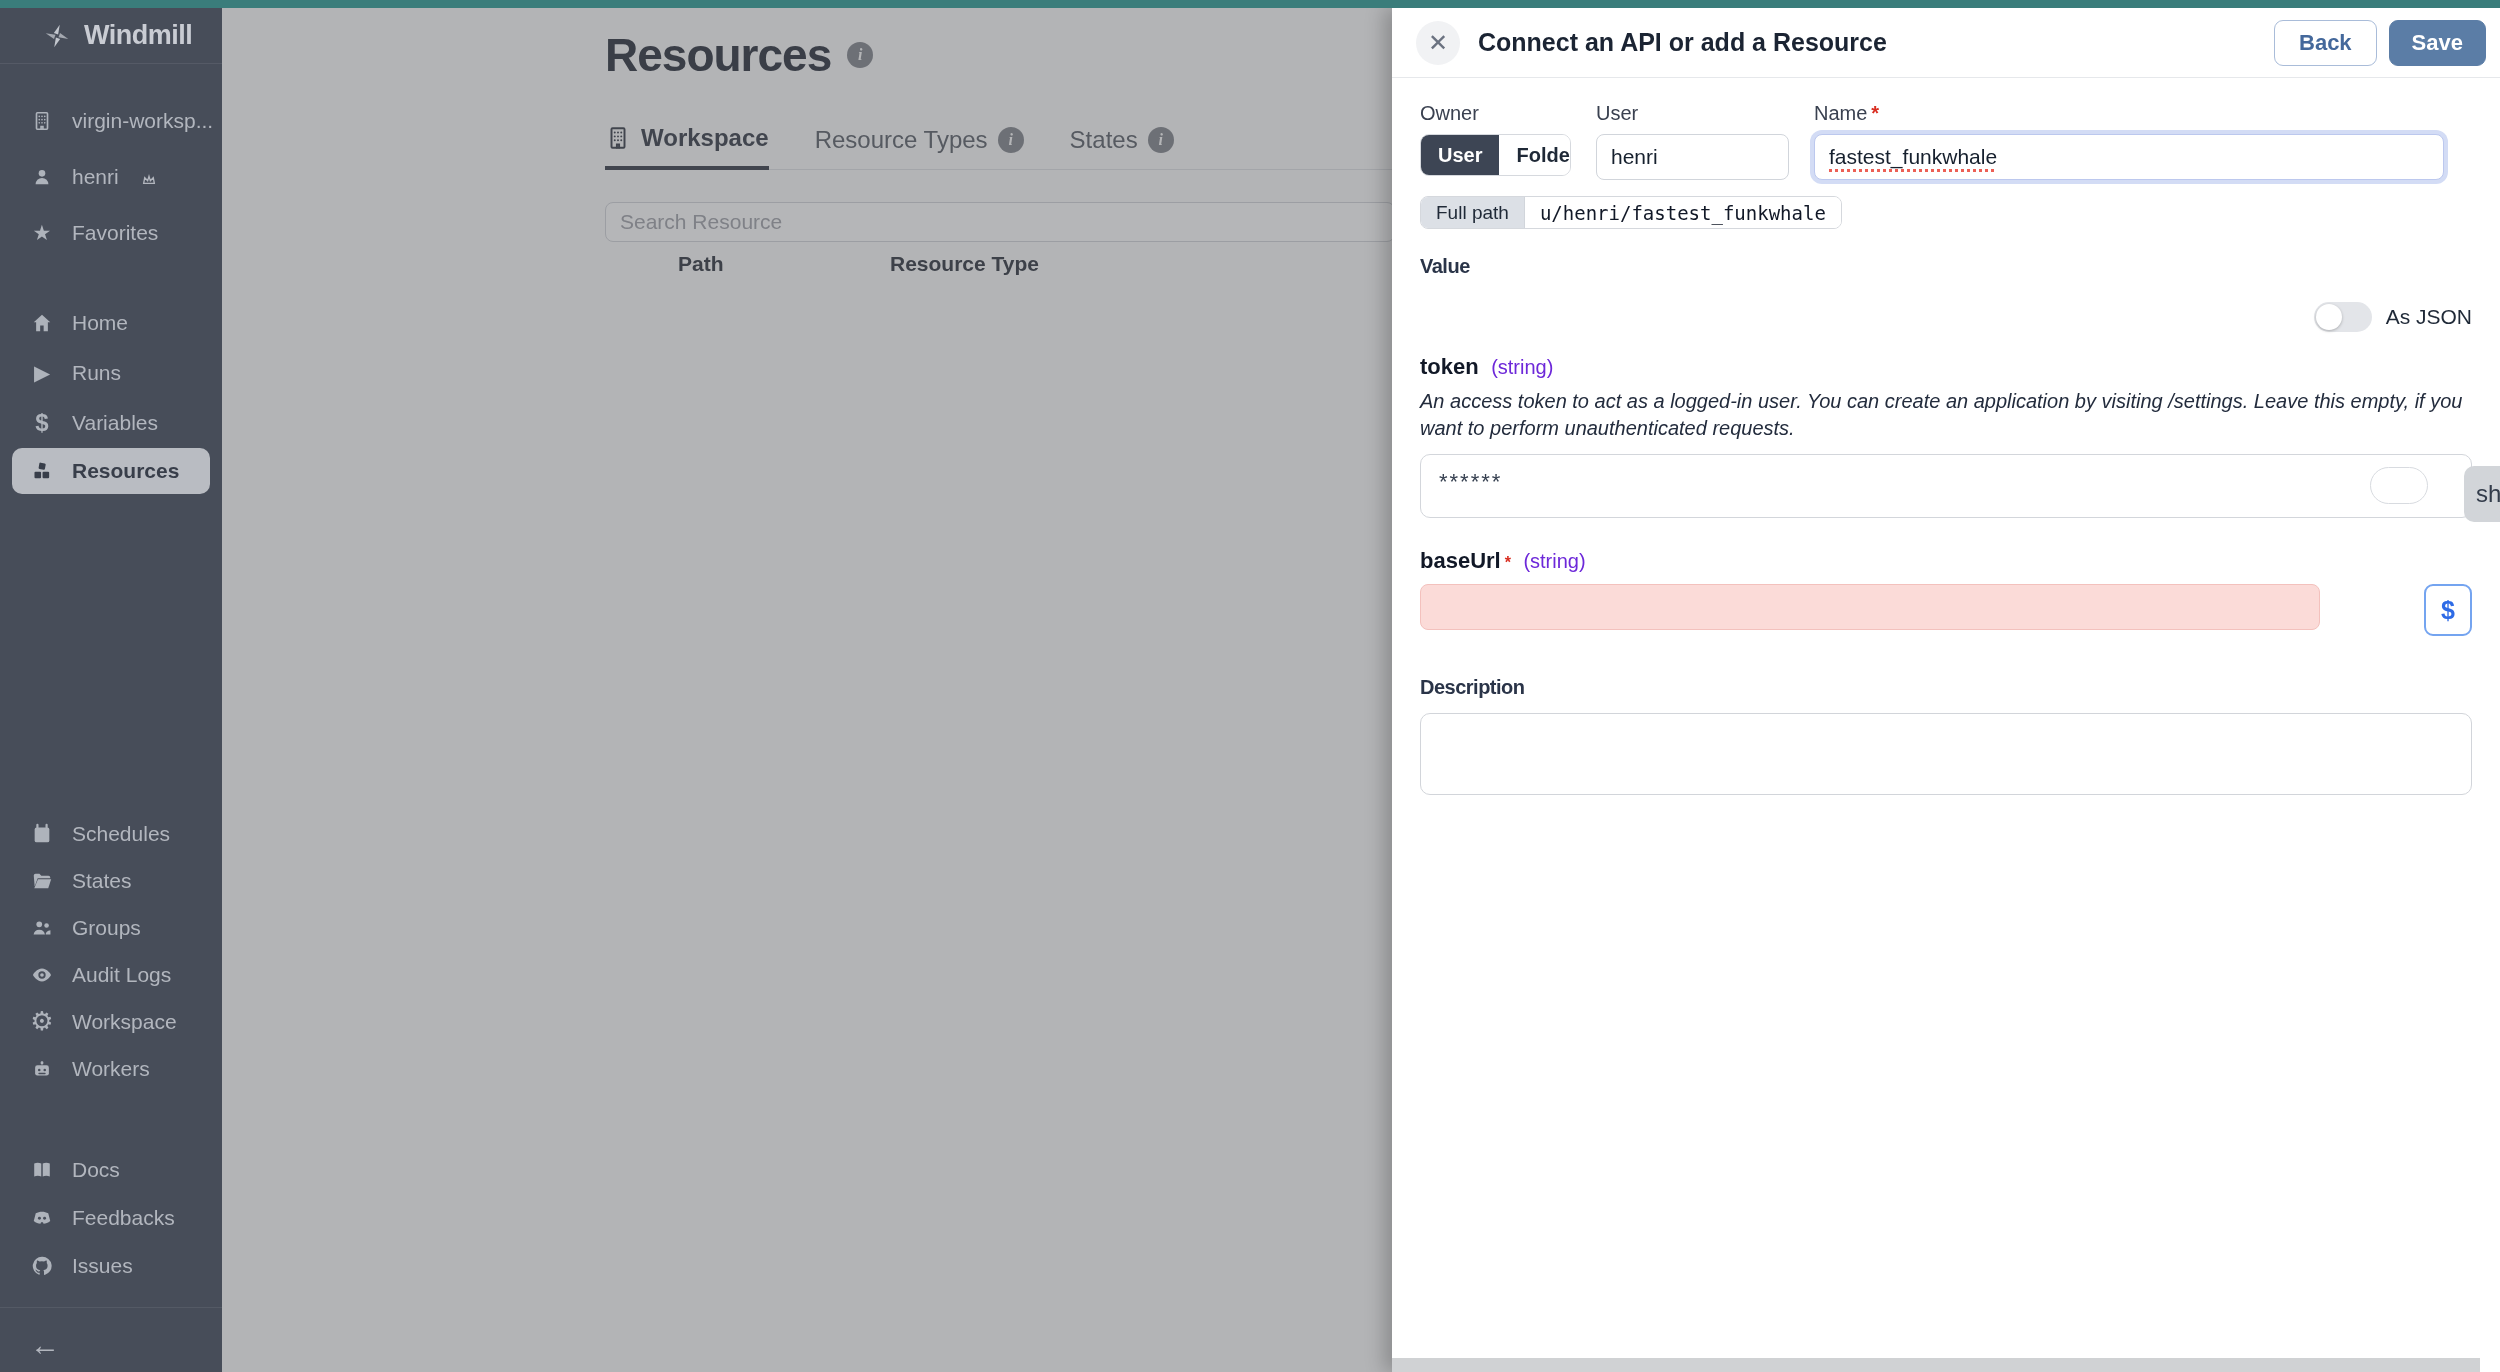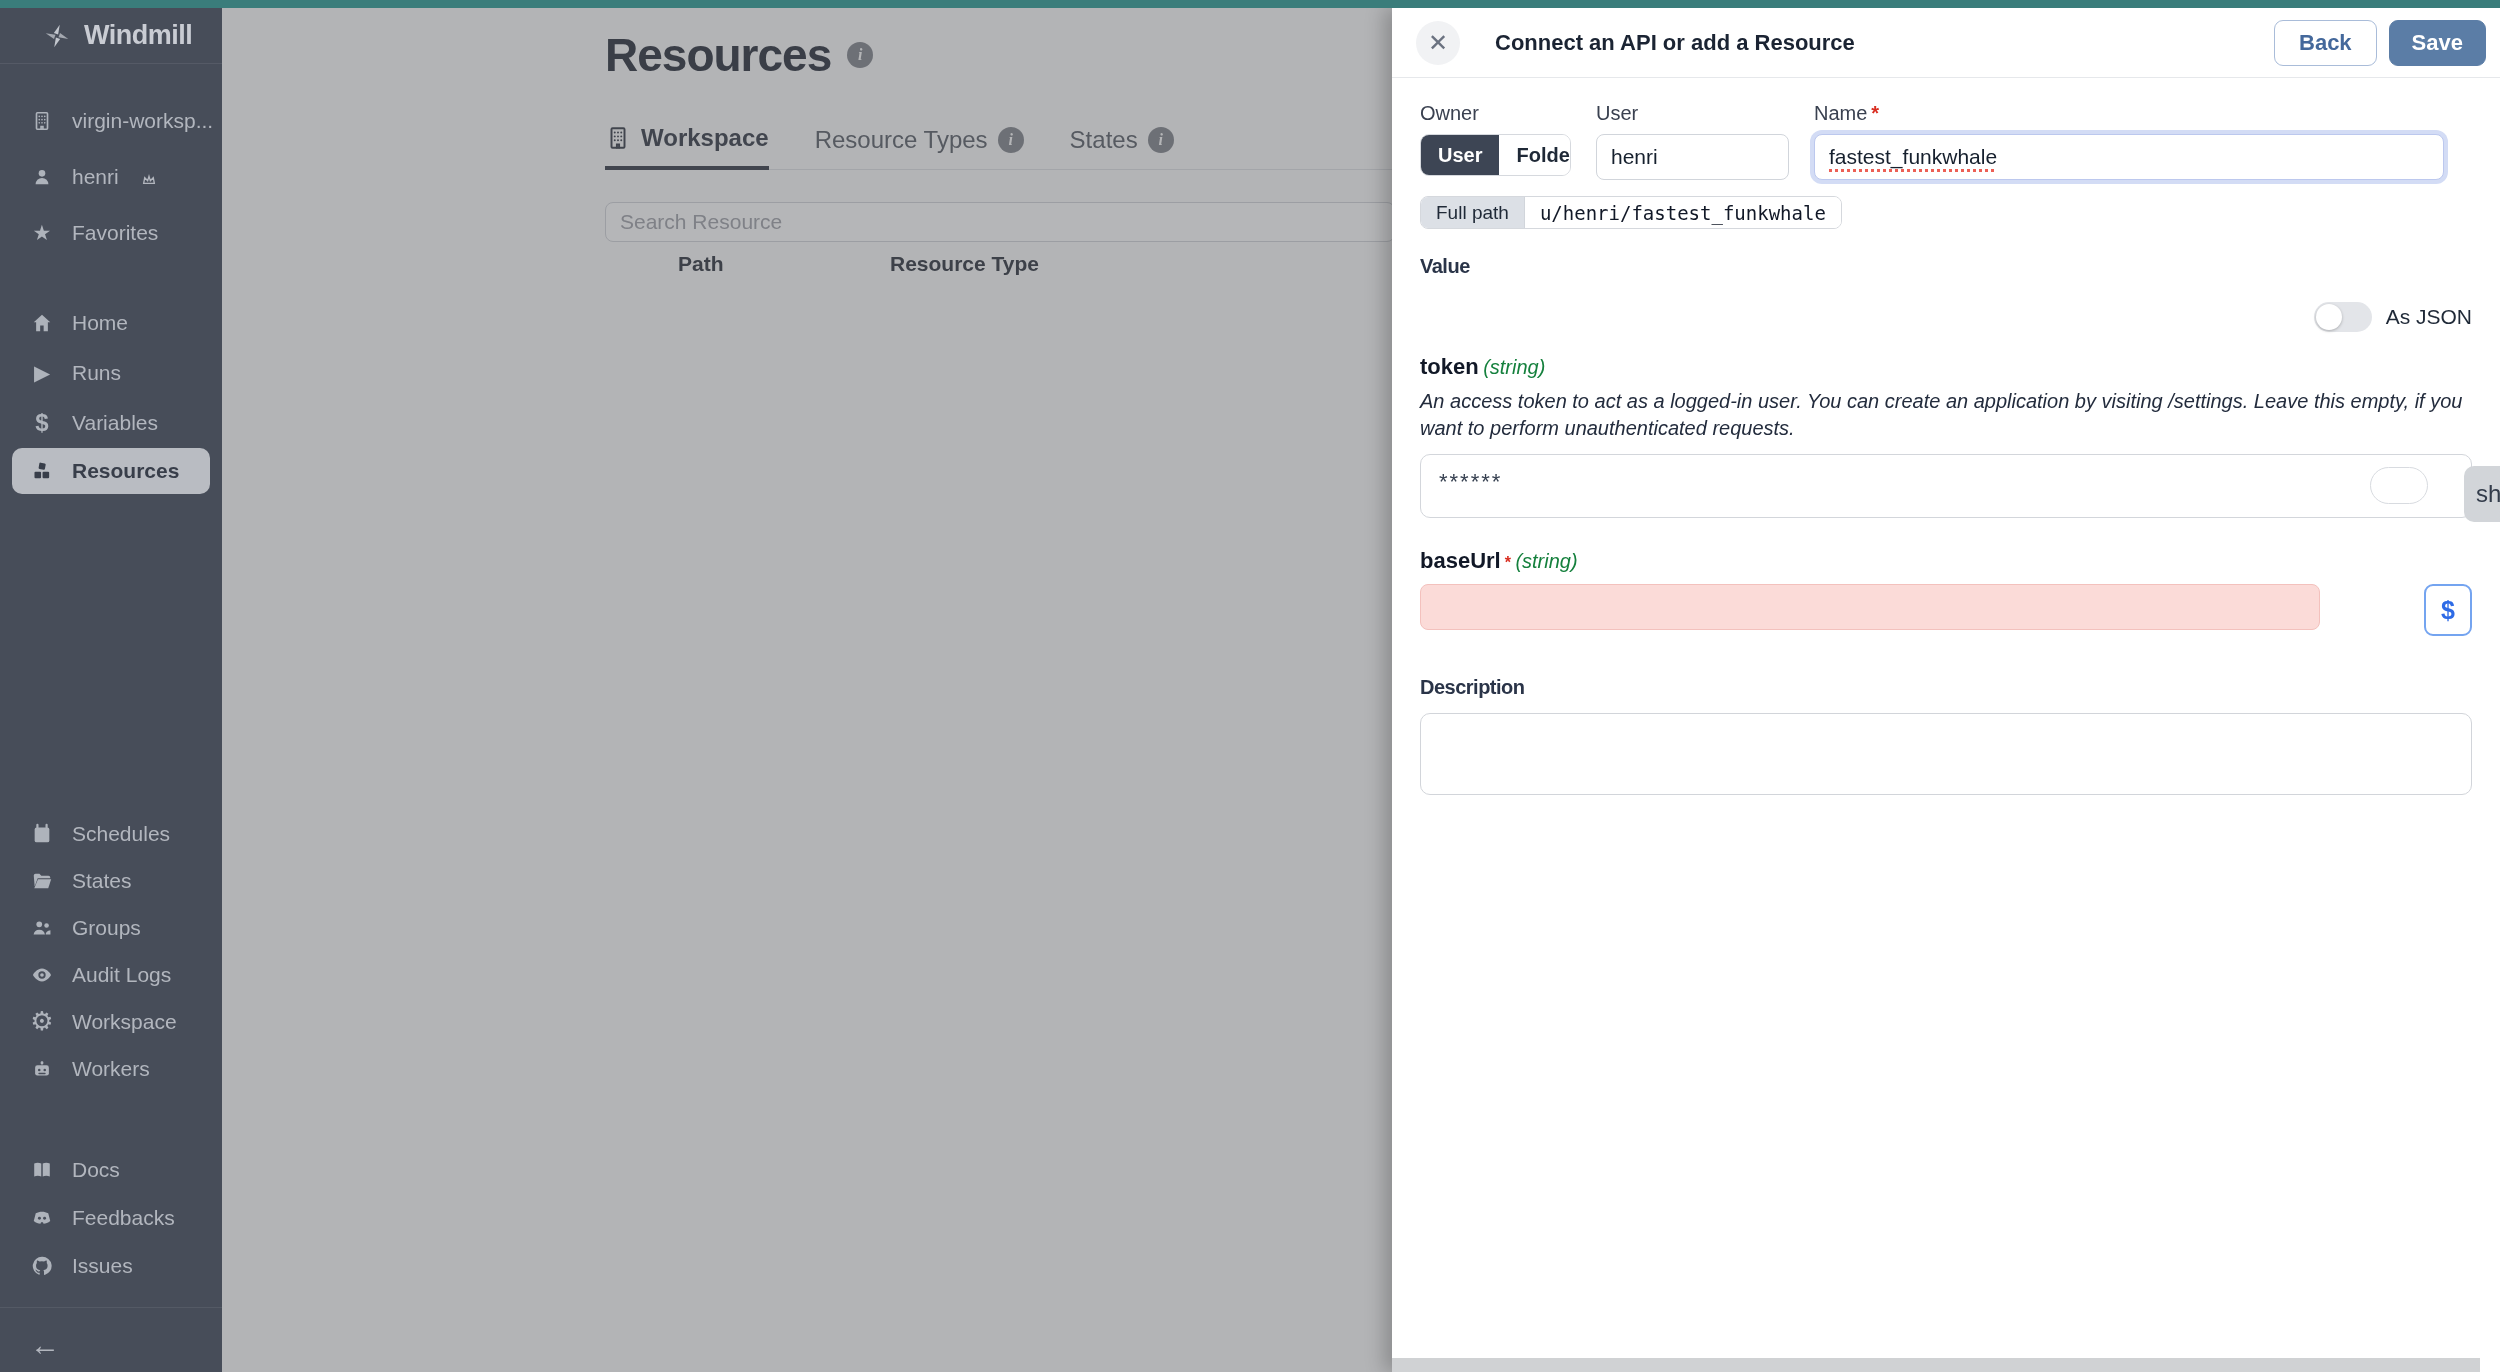--- a/index.html
+++ b/index.html
@@ -41,21 +41,21 @@
   .m-search { position:absolute; left:383px; top:194px; width:790px; height:40px; border:1px solid #9c9ea3; border-radius:8px; background:#b5b6b8; font-size:21px; color:#55585e; padding:0 14px; outline:none; font-family:"Liberation Sans", sans-serif; }
   .m-search::placeholder { color:#7f8187; }
   .th { position:absolute; top:244px; font-size:21px; font-weight:700; color:#3d4149; }
   .th.path { left:456px; }
   .th.rtype { left:668px; }
 
   
   .drawer { position:absolute; left:1392px; top:8px; width:1108px; height:1364px; background:#ffffff; z-index:10; box-shadow:-8px 0 18px rgba(0,0,0,0.22); }
   .d-head { height:70px; display:flex; align-items:center; padding:0 14px 0 24px; border-bottom:1px solid #e6e8eb; }
   .x-btn { width:44px; height:44px; border-radius:50%; background:#f1f2f4; border:none; color:#6b7280; font-size:24px; display:flex; align-items:center; justify-content:center; cursor:pointer; flex:0 0 auto; }
-  .d-title { margin-left:35px; font-size:22px; font-weight:700; color:#1b2433; flex:1 1 auto; }
+  .d-title { margin-left:18px; font-size:25px; font-weight:700; color:#1b2433; flex:1 1 auto; }
   .btn-back { height:46px; padding:0 24px; background:#ffffff; border:1px solid #a9bcd9; border-radius:9px; color:#44689b; font-size:22px; font-weight:700; cursor:pointer; font-family:"Liberation Sans", sans-serif; }
   .btn-save { height:46px; padding:0 22px; margin-left:12px; background:#5b7da6; border:1px solid #5b7da6; border-radius:9px; color:#ffffff; font-size:22px; font-weight:700; cursor:pointer; font-family:"Liberation Sans", sans-serif; }
 
   .d-body { padding:24px 28px 0 28px; }
   .frow { display:flex; gap:25px; }
   .f-label { font-size:20px; color:#3a4150; margin-bottom:9px; display:block; }
   .req { color:#d92d20; font-weight:700; margin-left:4px; }
   .seg { display:flex; height:42px; border:1px solid #d6d9de; border-radius:9px; overflow:hidden; width:151px; cursor:pointer; }
   .seg .sg { display:flex; align-items:center; justify-content:center; font-size:20px; font-weight:700; padding:0 17px; }
   .seg .sg.sel { background:#3d4554; color:#ffffff; }
@@ -72,21 +72,21 @@
 
   .h2 { font-size:20px; font-weight:700; color:#2a3448; letter-spacing:-0.5px; }
   .v-head { margin-top:26px; }
   .asjson { margin-top:24px; display:flex; justify-content:flex-end; align-items:center; gap:14px; }
   .toggle { width:58px; height:30px; background:#e3e5e9; border-radius:15px; position:relative; cursor:pointer; }
   .knob { position:absolute; left:2px; top:2px; width:26px; height:26px; border-radius:50%; background:#ffffff; box-shadow:0 1px 3px rgba(0,0,0,0.25); }
   .asjson-lbl { font-size:21px; color:#1f2937; }
 
   .fld { margin-top:22px; }
   .fld-name { font-size:22px; font-weight:700; color:#111827; }
-  .fld-type { font-size:20px; font-style:italic; color:#15803d; }
+  .fld-type { font-size:20px; color:#6d28d9; margin-left:8px; }
   .fld-desc { margin-top:8px; font-size:20px; font-style:italic; color:#232c3d; line-height:27px; max-width:1055px; }
   .token-wrap { margin-top:12px; position:relative; height:64px; }
   .token-input { width:100%; height:64px; border:1px solid #d3d6db; border-radius:10px; font-size:22px; letter-spacing:2px; color:#374151; padding:0 18px 8px 18px; outline:none; font-family:"Liberation Sans", sans-serif; }
   .token-pill { position:absolute; right:44px; top:13px; width:58px; height:37px; border:1.5px solid #d8dbe0; border-radius:19px; background:#ffffff; cursor:pointer; }
   .sh-clip { position:absolute; right:-26px; top:458px; height:56px; width:62px; background:#d2d5d9; border-radius:10px 0 0 10px; display:flex; align-items:center; padding-left:12px; font-size:24px; color:#333c4b; z-index:12; }
 
   .base-fld { margin-top:30px; }
   .base-row { margin-top:10px; display:flex; align-items:flex-start; }
   .base-input { width:900px; height:46px; background:#fbdbd8; border:1px solid #f3c1bd; border-radius:8px; outline:none; padding:0 14px; font-size:21px; font-family:"Liberation Sans", sans-serif; }
   .dollar-btn { margin-left:auto; width:48px; height:52px; background:#ffffff; border:2px solid #74a4f0; border-radius:9px; color:#2e6be6; font-size:25px; font-weight:700; cursor:pointer; display:flex; align-items:center; justify-content:center; font-family:"Liberation Sans", sans-serif; }

